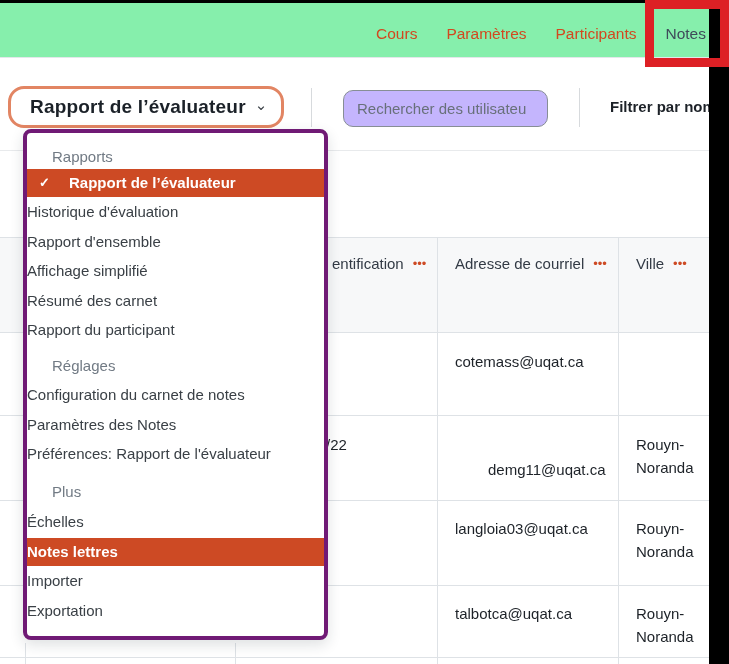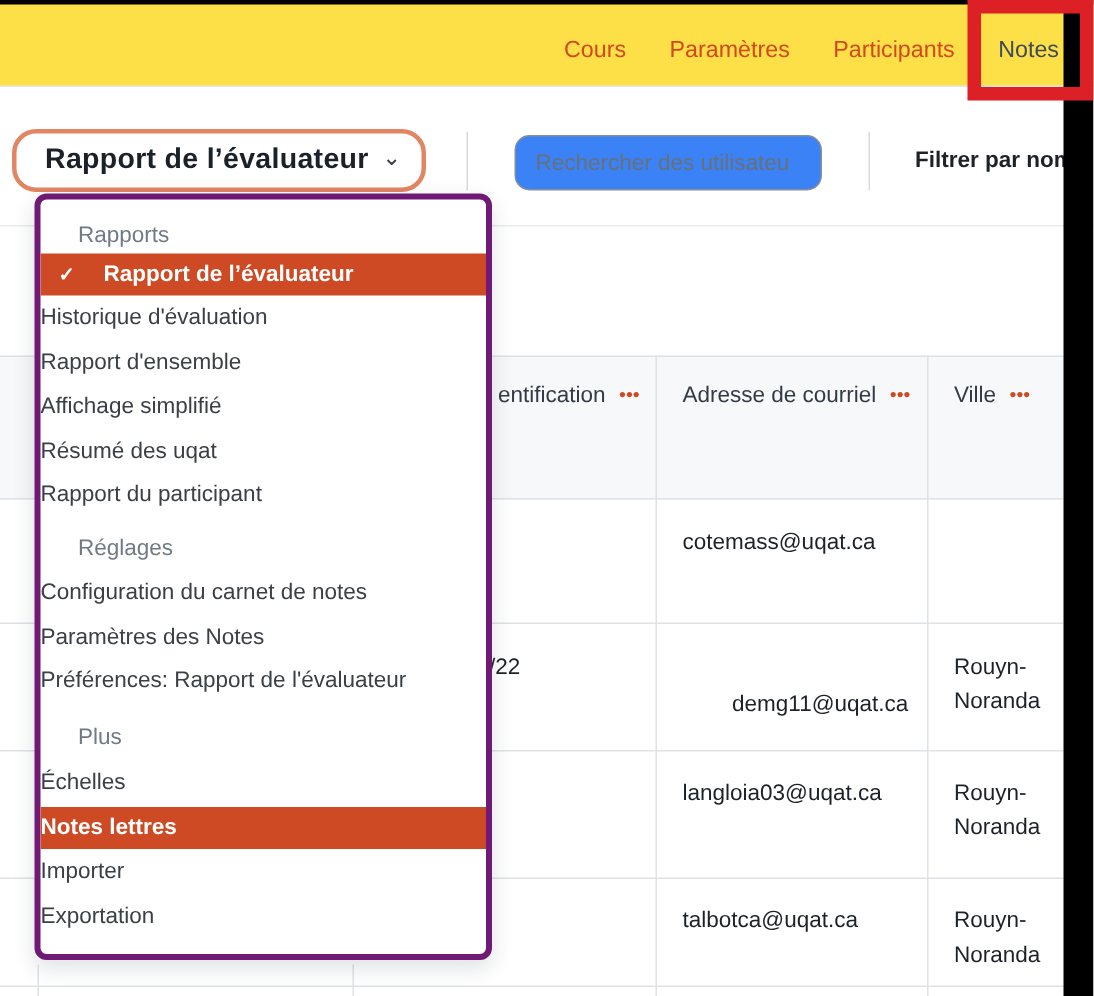--- a/index.html
+++ b/index.html
@@ -4,40 +4,40 @@
 <style>
   * { margin:0; padding:0; box-sizing:border-box; }
   html,body { width:729px; height:664px; }
   body {
     position:relative; overflow:hidden; background:#ffffff;
     font-family:"Liberation Sans", sans-serif; color:#1d2228;
   }
   
   .topnav {
     position:absolute; left:0; top:0; width:729px; height:58px;
-    border-bottom:1px solid #e4e7ea; background:#fde047;
+    border-bottom:1px solid #e4e7ea; background:#86efac;
     display:flex; justify-content:flex-end; align-items:center;
     gap:29px; padding:10px 23px 0 0;
   }
   .navlink { font-size:15.5px; color:#d2481f; cursor:pointer; white-space:nowrap; }
   .navlink.current { color:#3f4b5a; }
   
   .report-btn {
     position:absolute; left:8px; top:86px; height:42px;
     display:flex; align-items:center; gap:9px; padding:0 14px 0 19px;
     background:#fff; border:3px solid #e28563; border-radius:16px; cursor:pointer;
   }
   .report-btn .lbl { font-size:19px; font-weight:bold; color:#1b2128; white-space:nowrap; letter-spacing:.2px; }
   .report-btn .chev { font-size:15px; color:#3a4046; transform:translateY(-2px); }
   .vdiv { position:absolute; width:1px; background:#d7dadd; top:88px; height:39px; }
   .vdiv.d1 { left:311px; } .vdiv.d2 { left:579px; }
   .search-box {
     position:absolute; left:343px; top:90px; width:205px; height:37px;
     border:1px solid #878e95; border-radius:10px; padding:0 13px;
-    font-size:15px; color:#1d2228; background:#3b82f6; outline:none;
+    font-size:15px; color:#1d2228; background:#c4b5fd; outline:none;
     font-family:"Liberation Sans", sans-serif;
   }
   .search-box::placeholder { color:#68707a; opacity:1; }
   .filter-label {
     position:absolute; left:610px; top:98px; width:105px; overflow:hidden;
     font-size:15px; font-weight:bold; color:#1d2228; white-space:nowrap;
   }
   .toolbar-divider { position:absolute; left:0; top:150px; width:729px; height:1px; background:#e8eaec; }
   
   .tbl-line-h { position:absolute; left:0; width:709px; height:1px; background:#dee2e6; }
@@ -133,21 +133,21 @@
 
 <div class="menu">
   <div class="m-header first">Rapports</div>
   <div class="m-item selected">
     <span class="check">✓</span>
     <span>Rapport de l’évaluateur</span>
   </div>
   <div class="m-item">Historique d'évaluation</div>
   <div class="m-item">Rapport d'ensemble</div>
   <div class="m-item">Affichage simplifié</div>
-  <div class="m-item">Résumé des uqat</div>
+  <div class="m-item">Résumé des carnet</div>
   <div class="m-item">Rapport du participant</div>
   <div class="m-header spaced6">Réglages</div>
   <div class="m-item">Configuration du carnet de notes</div>
   <div class="m-item">Paramètres des Notes</div>
   <div class="m-item">Préférences: Rapport de l'évaluateur</div>
   <div class="m-header spaced8">Plus</div>
   <div class="m-item h32">Échelles</div>
   <div class="m-item highlight">Notes lettres</div>
   <div class="m-item">Importer</div>
   <div class="m-item">Exportation</div>

